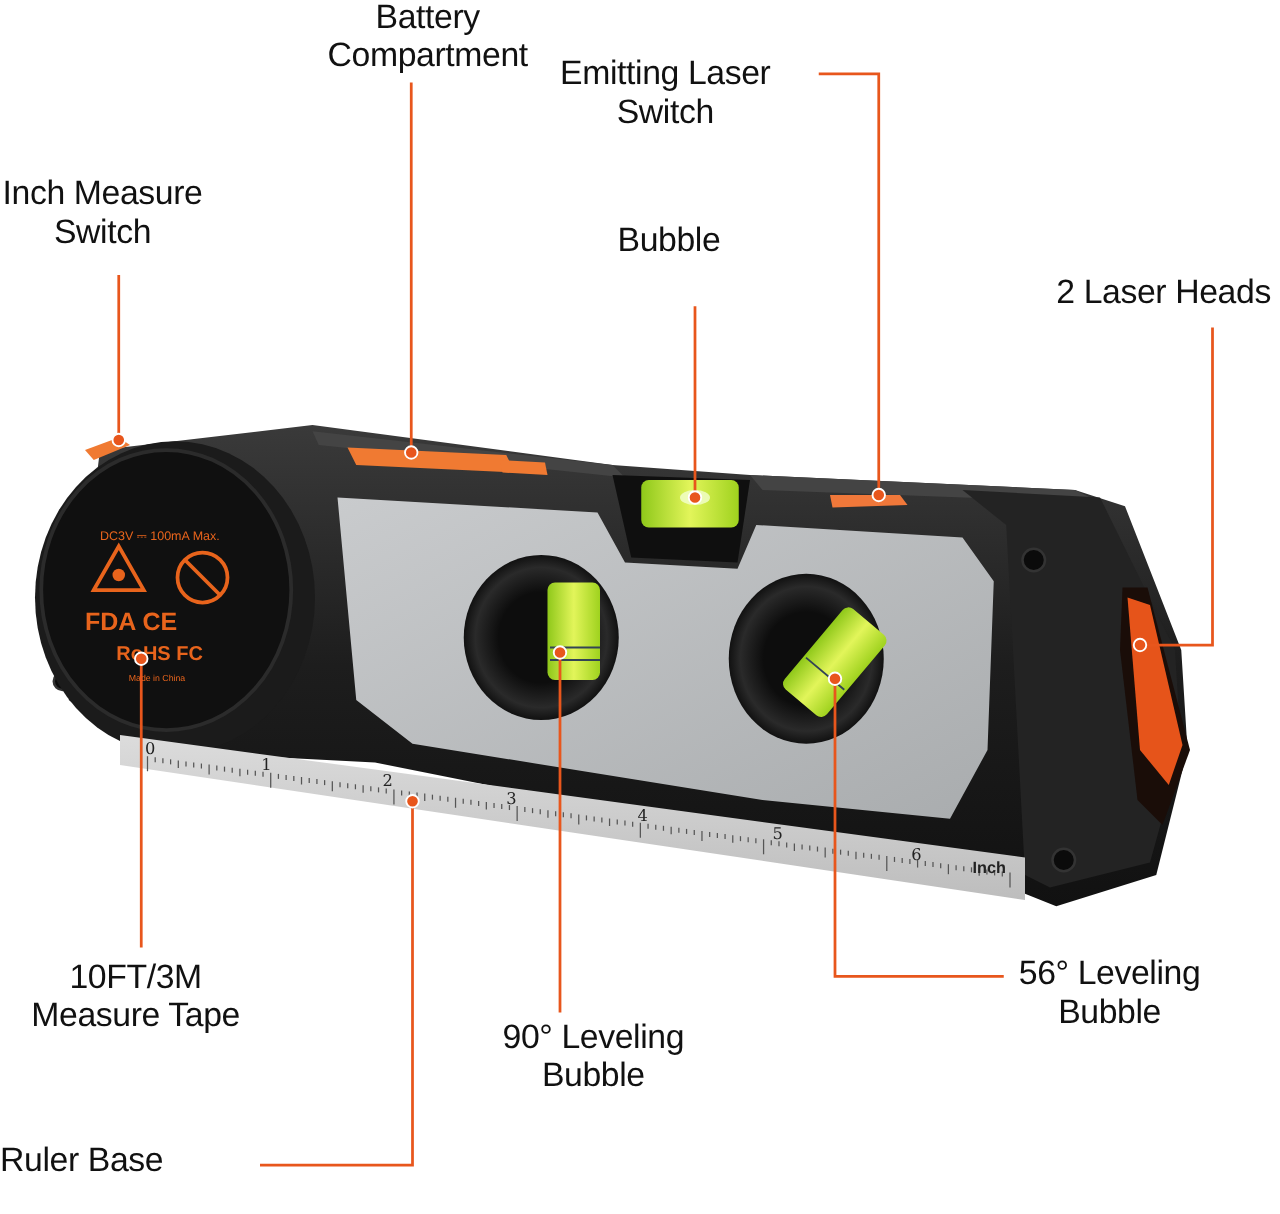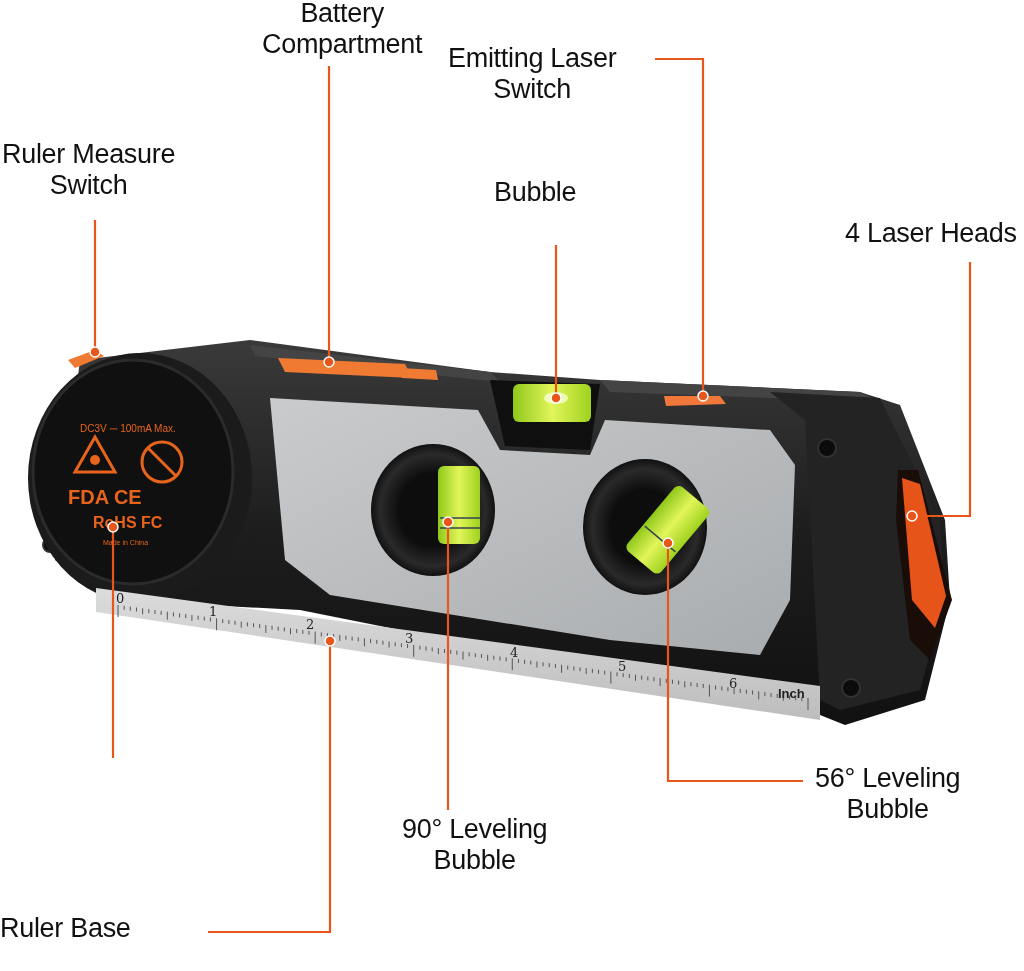--- a/index.html
+++ b/index.html
@@ -259,30 +259,32 @@
 
   <div class="label" style="left:262px; top:-2px;">
     <span>Battery</span>
     <span>Compartment</span>
   </div>
   <div class="label" style="left:448px; top:43px;">
     <span>Emitting Laser</span>
     <span>Switch</span>
   </div>
   <div class="label" style="left:2px; top:139px;">
-    <span>Ruler Measure</span>
+    <span>Inch Measure</span>
     <span>Switch</span>
   </div>
   <div class="label" style="left:494px; top:177px;">
     <span>Bubble</span>
   </div>
   <div class="label" style="left:845px; top:218px;">
-    <span>4 Laser Heads</span>
+    <span>2 Laser Heads</span>
   </div>
   <div class="label" style="left:25px; top:766px;">
+    <span>10FT/3M</span>
+    <span>Measure Tape</span>
   </div>
   <div class="label" style="left:374px; top:814px;margin-left:28px;">
     <span>90° Leveling</span>
     <span>Bubble</span>
   </div>
   <div class="label" style="left:815px; top:763px;">
     <span>56° Leveling</span>
     <span>Bubble</span>
   </div>
   <div class="label" style="left:0px; top:913px;">

